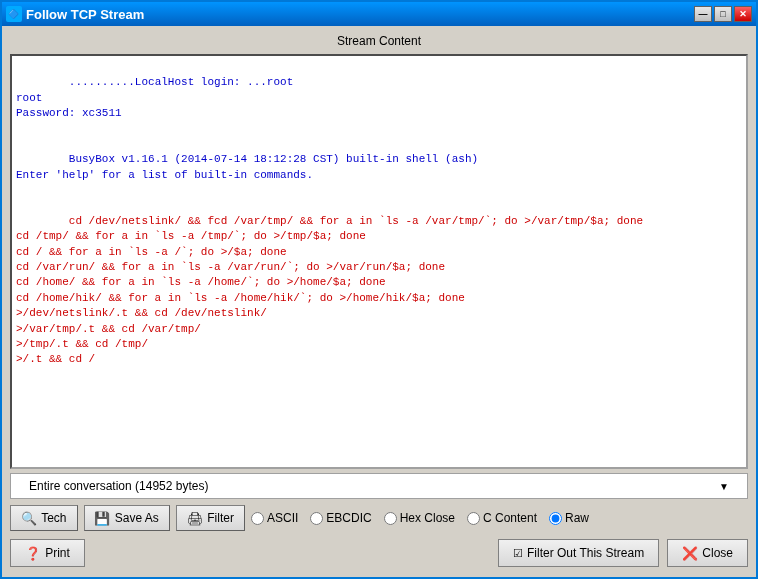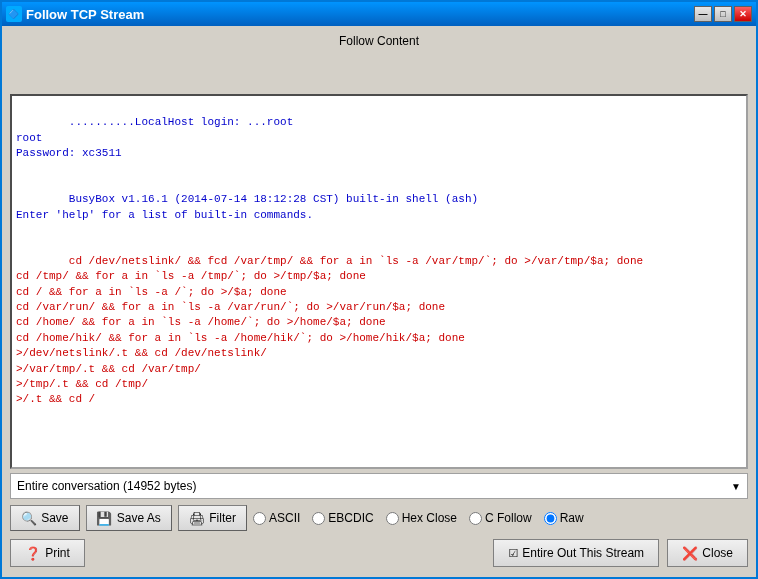--- a/index.html
+++ b/index.html
@@ -95,21 +95,20 @@
       flex: 1;
       border: 2px inset #a0a0a0;
       background: white;
       overflow-y: auto;
       overflow-x: auto;
       padding: 4px;
       font-family: 'Courier New', Courier, monospace;
       font-size: 11px;
       line-height: 1.4;
       position: relative;
-      margin-top: 40px;
     }
 
     .stream-content-area::-webkit-scrollbar {
       width: 16px;
     }
     .stream-content-area::-webkit-scrollbar-track {
       background: #f0f0f0;
       border: 1px solid #c0c0c0;
     }
     .stream-content-area::-webkit-scrollbar-thumb {
@@ -124,21 +123,21 @@
 
     .text-red { color: #cc0000; }
     .text-blue { color: #0000cc; }
     .text-black { color: #000000; }
 
     .conversation-bar {
       display: flex;
       align-items: center;
       background: white;
       border: 1px solid #a0a0a0;
-      padding: 3px 6px;
+      padding: 3px 18px;
       height: 26px;
     }
 
     .conversation-text {
       flex: 1;
       font-size: 12px;
       color: #000;
     }
 
     .dropdown-arrow {
@@ -260,21 +259,21 @@
     <span class="title-bar-text">Follow TCP Stream</span>
     <div class="title-bar-buttons">
       <div class="title-btn">—</div>
       <div class="title-btn">□</div>
       <div class="title-btn close-btn">✕</div>
     </div>
   </div>
 
   <div class="window-body">
 
-    <div class="section-label">Follow Content</div>
+    <div class="section-label">Stream Content</div>
 
     <div class="stream-content-area">
       <div class="stream-text">
         <span class="text-blue">..........LocalHost login: ...root
 root
 Password: xc3511
 
 </span>
         <span class="text-blue">BusyBox v1.16.1 (2014-07-14 18:12:28 CST) built-in shell (ash)
 Enter 'help' for a list of built-in commands.
@@ -295,21 +294,21 @@
     </div>
 
     <div class="conversation-bar">
       <span class="conversation-text">Entire conversation (14952 bytes)</span>
       <span class="dropdown-arrow">▼</span>
     </div>
 
     <div class="button-row">
       <button class="toolbar-btn">
         <span class="icon-find">🔍</span>
-        <span>Save</span>
+        <span>Tech</span>
       </button>
       <button class="toolbar-btn">
         <span class="icon-save">💾</span>
         <span>Save As</span>
       </button>
       <button class="toolbar-btn">
         <span class="icon-print">🖨</span>
         <span>Filter</span>
       </button>
 
@@ -321,38 +320,38 @@
         <label class="radio-item">
           <input type="radio" class="radio-input" name="encoding" style="">
           <span>EBCDIC</span>
         </label>
         <label class="radio-item">
           <input type="radio" class="radio-input" name="encoding" style="">
           <span>Hex Close</span>
         </label>
         <label class="radio-item">
           <input type="radio" class="radio-input" name="encoding" style="">
-          <span>C Follow</span>
+          <span>C Content</span>
         </label>
         <label class="radio-item">
           <input type="radio" class="radio-input" name="encoding" checked="" style="">
           <span>Raw</span>
         </label>
       </div>
     </div>
 
     <div class="bottom-row">
       <button class="help-btn">
         <span class="icon-help">❓</span>
         <span>Print</span>
       </button>
       <div class="bottom-right-btns">
         <button class="filter-btn">
           <span class="icon-filter">☑</span>
-          <span>Entire Out This Stream</span>
+          <span>Filter Out This Stream</span>
         </button>
         <button class="close-window-btn">
           <span class="icon-close-red">❌</span>
           <span>Close</span>
         </button>
       </div>
     </div>
   </div>
 </div>
 

